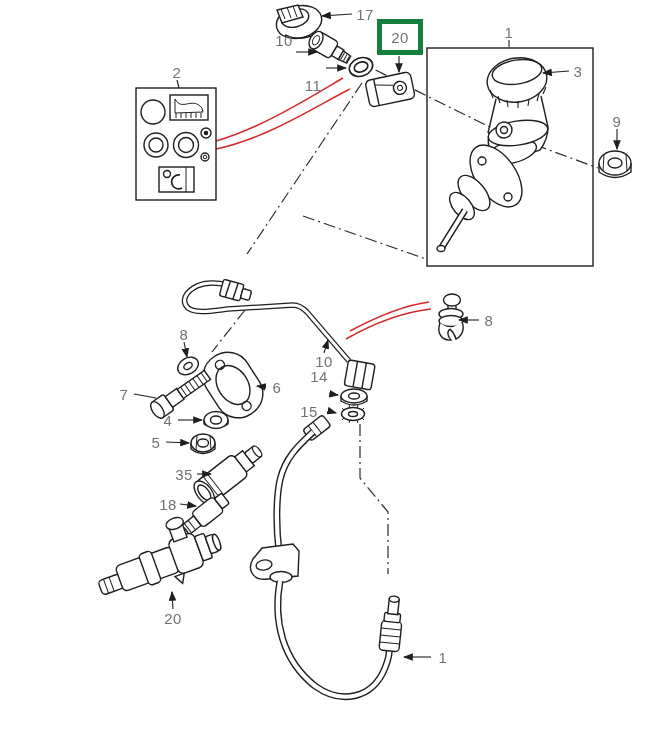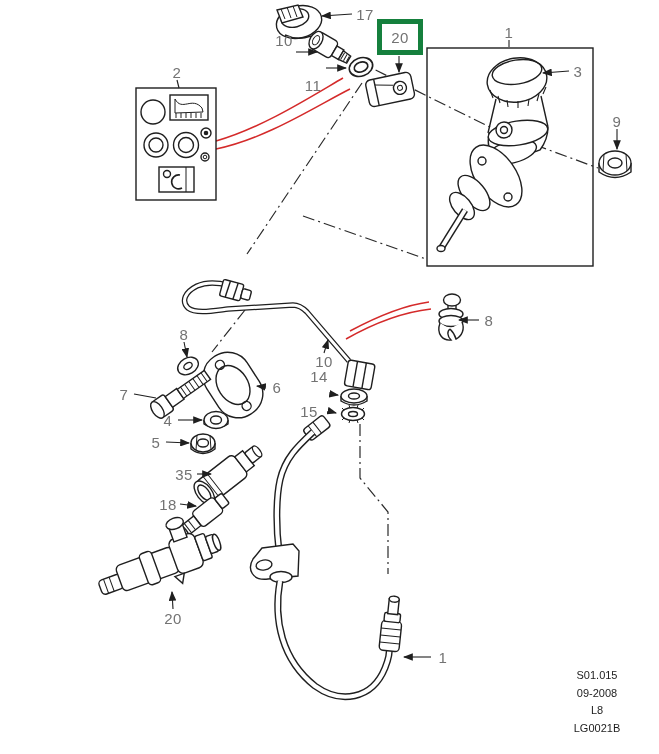--- a/index.html
+++ b/index.html
@@ -291,20 +291,14 @@
 <div class="callout" style="left:443px;top:657px">1</div>
 <div class="callout" style="left:365px;top:14px">17</div>
 <div class="callout" style="left:168px;top:504px">18</div>
 <div class="callout" style="left:173px;top:618px">20</div>
 <div class="callout" style="left:184px;top:474px">35</div>
 
 <div class="hl">
   <div class="callout">20</div>
 </div>
 
-<div class="footer">
-  <div>S01.015</div>
-  <div>09-2008</div>
-  <div>L8</div>
-  <div>LG0021B</div>
+
 </div>
 
-</div>
-
 </body></html>

